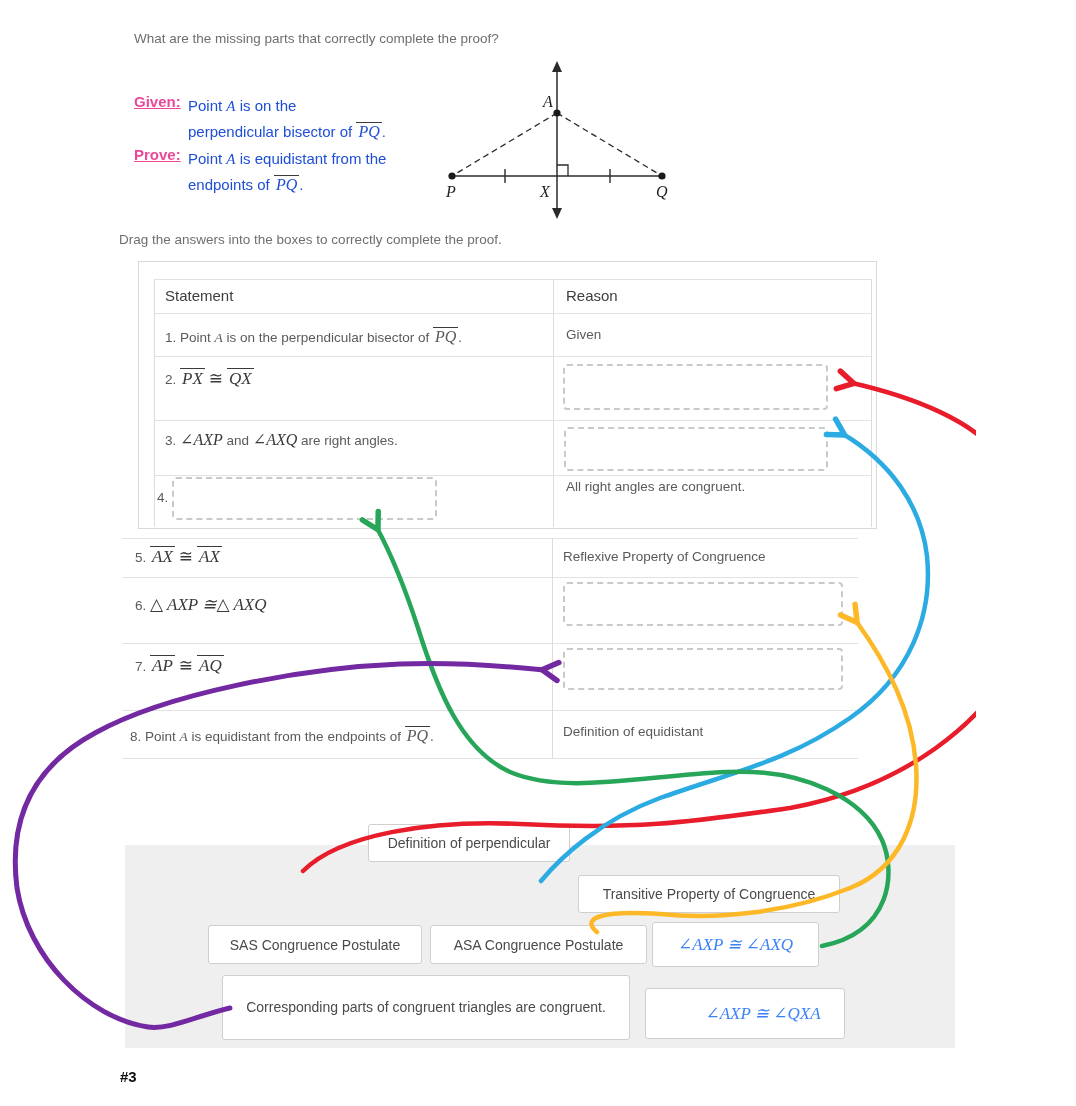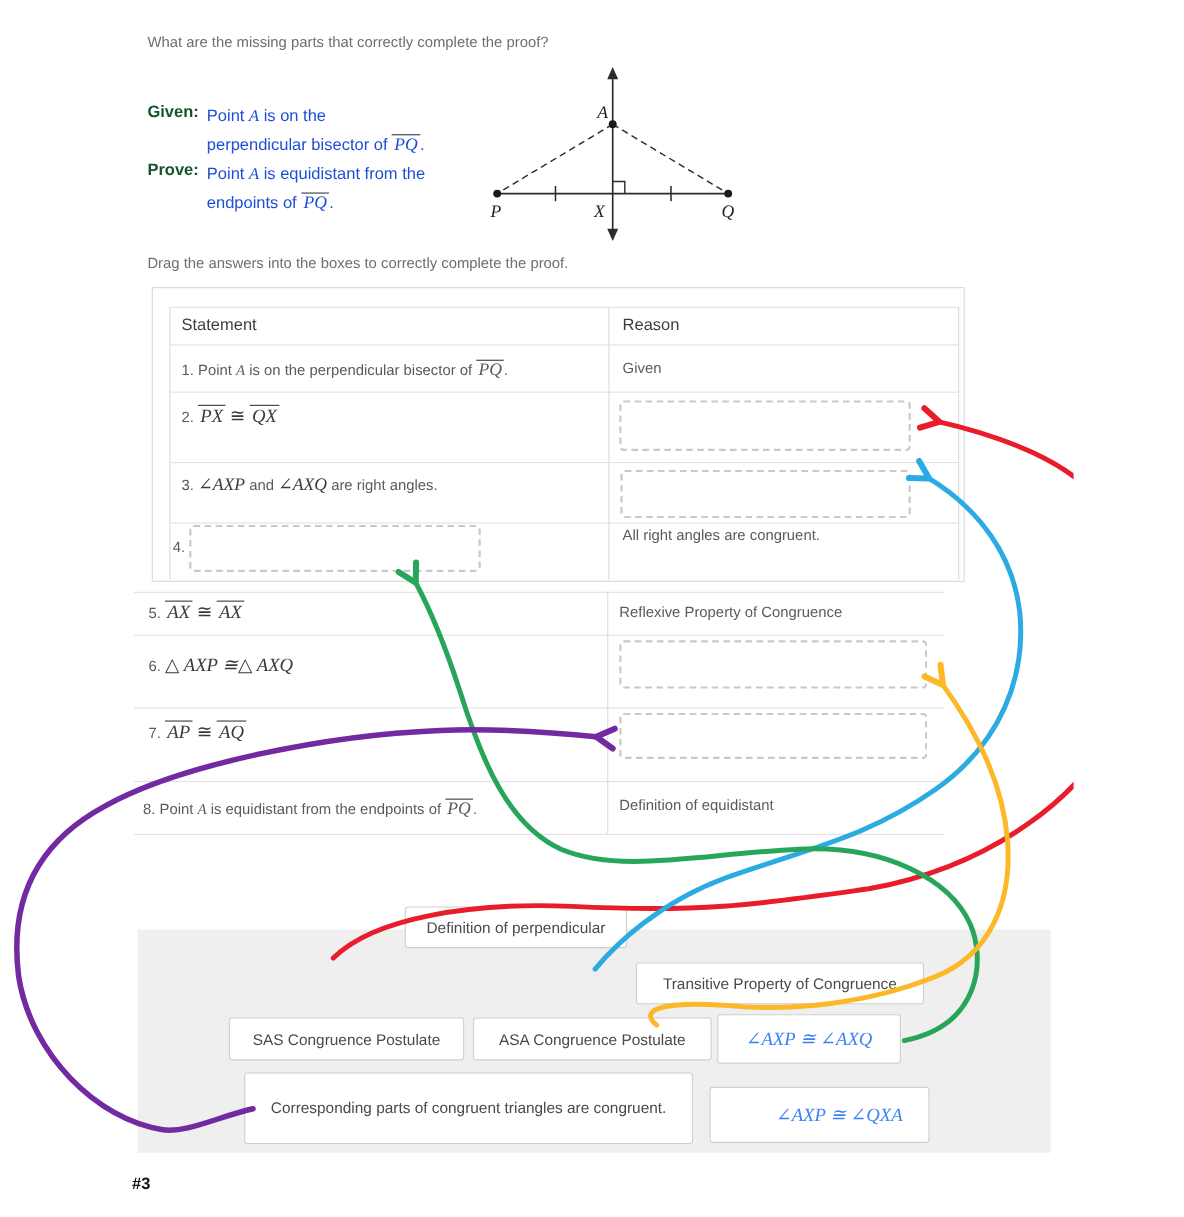--- a/index.html
+++ b/index.html
@@ -1,20 +1,20 @@
 <!DOCTYPE html>
 <html><head>
 <meta charset="utf-8">
 <style>
   html,body{margin:0;padding:0;background:#fff;}
   #root{position:relative;width:976px;height:1106px;background:#fff;overflow:hidden;
         font-family:"Liberation Sans", sans-serif;color:#555;}
   .abs{position:absolute;}
   .muted{color:#6e6e6e;font-size:13.5px;}
-  .gp-label{font-weight:bold;color:#14532d;font-size:15px;}
+  .gp-label{font-weight:bold;color:#ec4899;font-size:15px;text-decoration:underline;}
   .gp-text{color:#1d4ed8;font-size:15px;line-height:25px;}
   .ital{font-style:italic;font-family:"Liberation Serif", serif;}
   .math{font-family:"Liberation Serif","DejaVu Serif",serif;font-style:italic;color:#3a3a3a;font-size:17px;}
   .seg{font-family:"Liberation Serif","DejaVu Serif",serif;font-style:italic;
        display:inline-block;border-top:1.4px solid #3a3a3a;padding:0 2px;line-height:1.15;}
   .rel{font-style:normal;padding:0 4px;}
   .hline{position:absolute;height:1px;background:#e2e2e2;}
   .vline{position:absolute;width:1px;background:#dcdcdc;}
   .rowtext{font-size:13.5px;color:#5a5a5a;}
   .dropzone{position:absolute;border:2px dashed #c9c9c9;border-radius:4px;background:transparent;}
@@ -62,21 +62,21 @@
     <path d="M127,110 h11 v11" fill="none" stroke="#2b2b2b" stroke-width="1.3"></path>
     <circle cx="127" cy="58" r="3.6" fill="#1a1a1a"></circle>
     <circle cx="22" cy="121" r="3.6" fill="#1a1a1a"></circle>
     <circle cx="232" cy="121" r="3.6" fill="#1a1a1a"></circle>
     <text x="113" y="52" font-family="Liberation Serif, serif" font-style="italic" font-size="16" fill="#1f1f1f">A</text>
     <text x="16" y="142" font-family="Liberation Serif, serif" font-style="italic" font-size="16" fill="#1f1f1f">P</text>
     <text x="110" y="142" font-family="Liberation Serif, serif" font-style="italic" font-size="16" fill="#1f1f1f">X</text>
     <text x="226" y="142" font-family="Liberation Serif, serif" font-style="italic" font-size="16" fill="#1f1f1f">Q</text>
   </svg>
 
-  <div class="abs muted" style="left:134px;top:232px;">Drag the answers into the boxes to correctly complete the proof.</div>
+  <div class="abs muted" style="left:119px;top:232px;">Drag the answers into the boxes to correctly complete the proof.</div>
 
   <div id="panel"></div>
 
   <div class="hline" style="left:154px;top:279px;width:718px;"></div>
   <div class="vline" style="left:154px;top:279px;height:248px;"></div>
   <div class="vline" style="left:871px;top:279px;height:248px;"></div>
   <div class="vline" style="left:553px;top:279px;height:248px;"></div>
   <div class="hline" style="left:154px;top:313px;width:718px;"></div>
   <div class="hline" style="left:154px;top:356px;width:718px;"></div>
   <div class="hline" style="left:154px;top:420px;width:718px;"></div>

